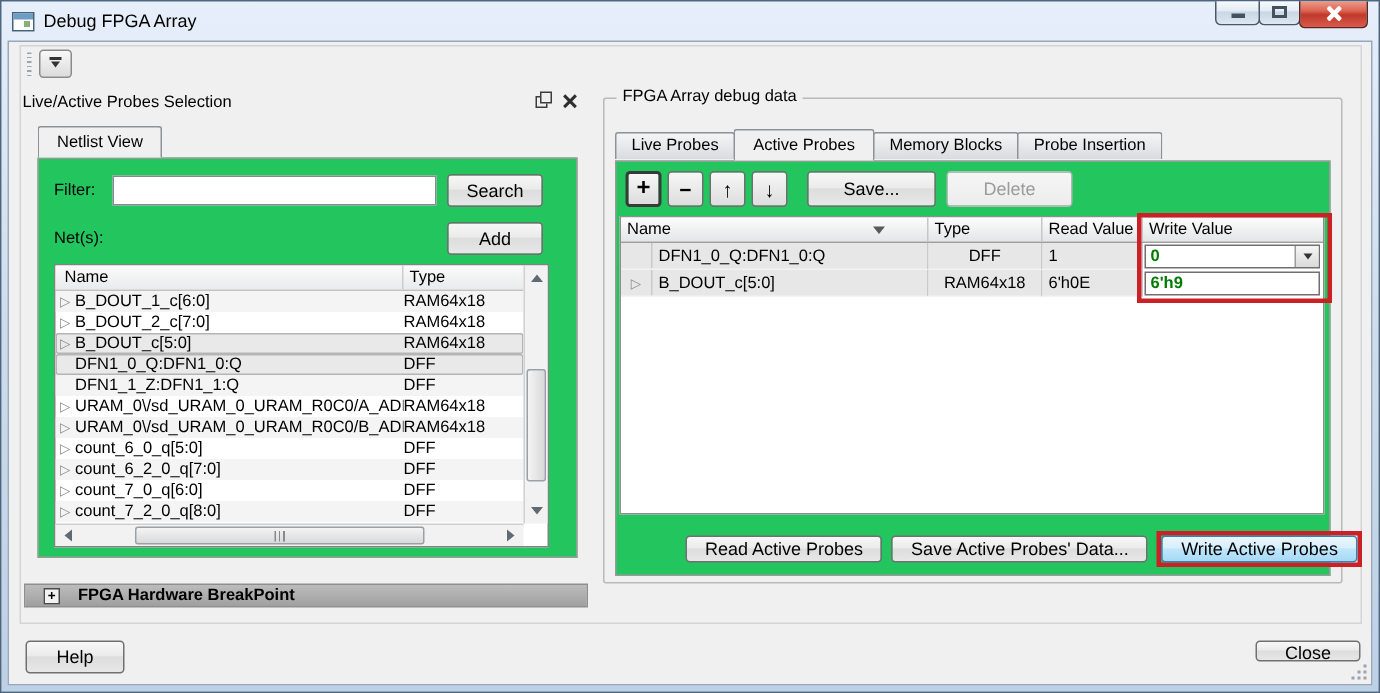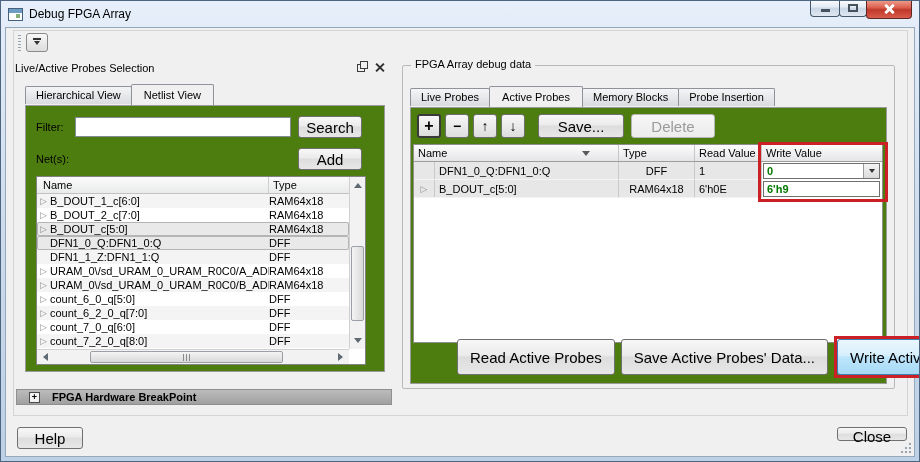--- a/index.html
+++ b/index.html
@@ -28,30 +28,30 @@
   .client{position:absolute;left:4px;top:26px;right:4px;bottom:4px;background:#f0f0f0;border:1px solid #98a8bc;}
   .contentframe{position:absolute;left:7px;top:2px;width:895px;height:386px;border:1px solid #d4d4d4;background:#f0f0f0;}
   
   .toolbar{position:absolute;left:12px;top:5px;display:flex;align-items:center;gap:5px;}
   .drag{width:3px;height:16px;background:repeating-linear-gradient(180deg,#9aa4ae 0 1px,transparent 1px 3px);}
   .tbtn{width:22px;height:19px;border:1px solid #8a8a8a;border-radius:3px;background:linear-gradient(#f8f8f8,#dcdcdc);
     display:flex;flex-direction:column;align-items:center;justify-content:center;gap:1px;cursor:default;}
   .cbar{width:8px;height:2px;background:#333;}
   .ctri{width:0;height:0;border:3px solid transparent;border-top:4px solid #333;}
   
-  .btn{border:1px solid #707070;border-radius:3px;font-family:inherit;font-size:15px;color:#000;height:22px;
+  .btn{border:1px solid #707070;border-radius:3px;font-family:inherit;font-size:12px;color:#000;height:22px;
     background:linear-gradient(#f7f7f7 0%,#ebebeb 45%,#dddddd 50%,#e7e7e7 100%);cursor:default;}
   .btn.disabled{color:#9b9b9b;border-color:#b6b6b6;background:linear-gradient(#f6f6f6,#ececec);}
   .bluebtn{background:linear-gradient(#eaf6fd 0%,#d7effc 45%,var(--ff) 50%,#a6d9f4 100%);border-color:var(--fb);}
   
   .tabs{display:flex;align-items:flex-end;z-index:6;}
   .tab{padding:2px 10px;height:18px;border:1px solid #8f9299;border-bottom:none;border-radius:2px 2px 0 0;
     background:linear-gradient(#f4f5f6,#d9dbdf);margin-right:-1px;white-space:nowrap;}
   .tab.active{height:21px;padding:4px 12px 0;background:#f0f0f0;margin-bottom:-1px;position:relative;z-index:7;}
-  .tabframe{position:absolute;border:1px solid #9a9a9a;background:#4d7c0f;}
+  .tabframe{position:absolute;border:1px solid #9a9a9a;background:#22c55e;}
   
   .dock{position:absolute;left:7px;top:31px;width:376px;height:322px;}
   .dockhead{height:17px;display:flex;align-items:center;padding:0 5px 0 2px;}
   .ptitle{flex:1;}
   .float{width:8px;height:8px;border:1px solid #3c3c3c;position:relative;margin-right:10px;background:#f0f0f0;}
   .float::before{content:"";position:absolute;right:-4px;top:-4px;width:6px;height:6px;border:1px solid #3c3c3c;background:#f0f0f0;}
   .dx{position:relative;width:9px;height:9px;}
   .dx::before,.dx::after{content:"";position:absolute;left:4px;top:-1px;width:2px;height:11px;background:#2e2e2e;}
   .dx::before{transform:rotate(45deg);} .dx::after{transform:rotate(-45deg);}
   .lefttabs{position:absolute;left:12px;top:25px;}
@@ -121,21 +121,21 @@
   .pc.w{flex:1;background:#fff;border-right:none;border-bottom:none;padding:1px 2px 1px 1px;}
   .gutter{width:21px;height:100%;border-right:1px solid #c9c9c9;display:flex;align-items:center;justify-content:center;color:#8f8f8f;font-size:9px;flex:0 0 auto;}
   .pname{padding-left:4px;white-space:nowrap;}
   .combo{flex:1;height:16px;border:1px solid #707070;background:#fff;display:flex;align-items:center;}
   .combo .val{flex:1;padding-left:3px;font-weight:bold;color:var(--green);}
   .combo .dd{width:16px;height:100%;border-left:1px solid #9a9a9a;background:linear-gradient(#f5f5f5,#dadada);display:flex;align-items:center;justify-content:center;}
   .ddtri{width:0;height:0;border:3px solid transparent;border-top:4px solid #333;margin-bottom:-3px;}
   .wfield{flex:1;height:16px;border:1px solid #707070;background:#fff;display:flex;align-items:center;padding-left:3px;font-weight:bold;color:var(--green);}
   .redbox-col{position:absolute;left:344px;top:-3px;width:130px;height:60px;border:3px solid var(--red);pointer-events:none;z-index:5;}
   .pactions{position:absolute;left:0;right:0;bottom:5px;display:flex;align-items:center;padding-left:46px;gap:6px;}
-  .act{height:36px;padding:0 12px;white-space:nowrap;}
+  .act{height:18px;padding:0 12px;white-space:nowrap;}
   .redwrap{border:3px solid var(--red);padding:0;display:inline-block;background:transparent;}
   
   .helpbtn{position:absolute;left:11px;top:399px;width:66px;height:22px;}
   .closebtn{position:absolute;left:831px;top:399px;width:70px;height:14px;}
   .grip{position:absolute;right:3px;bottom:3px;width:12px;height:12px;}
   .grip::after{content:"";position:absolute;right:0;bottom:0;width:2px;height:2px;background:#9aa4ae;
     box-shadow:-4px 0 #9aa4ae,0 -4px #9aa4ae,-8px 0 #9aa4ae,-4px -4px #9aa4ae,0 -8px #9aa4ae;}
 </style>
 </head>
 <body>
@@ -169,21 +169,20 @@
       </button>
     </div>
 
     <div class="dock">
       <div class="dockhead">
         <span class="ptitle">Live/Active Probes Selection</span>
         <span class="float"></span>
         <span class="dx"></span>
       </div>
       <div class="tabs lefttabs">
-        <div class="tab">Hierarchical View</div>
         <div class="tab active">Netlist View</div>
       </div>
       <div class="tabframe lframe">
         <div class="filterrow">
           <label>Filter:</label>
           <input class="txt" value="" style="">
           <button class="btn searchbtn">Search</button>
         </div>
         <div class="netsrow">
           <label>Net(s):</label>

